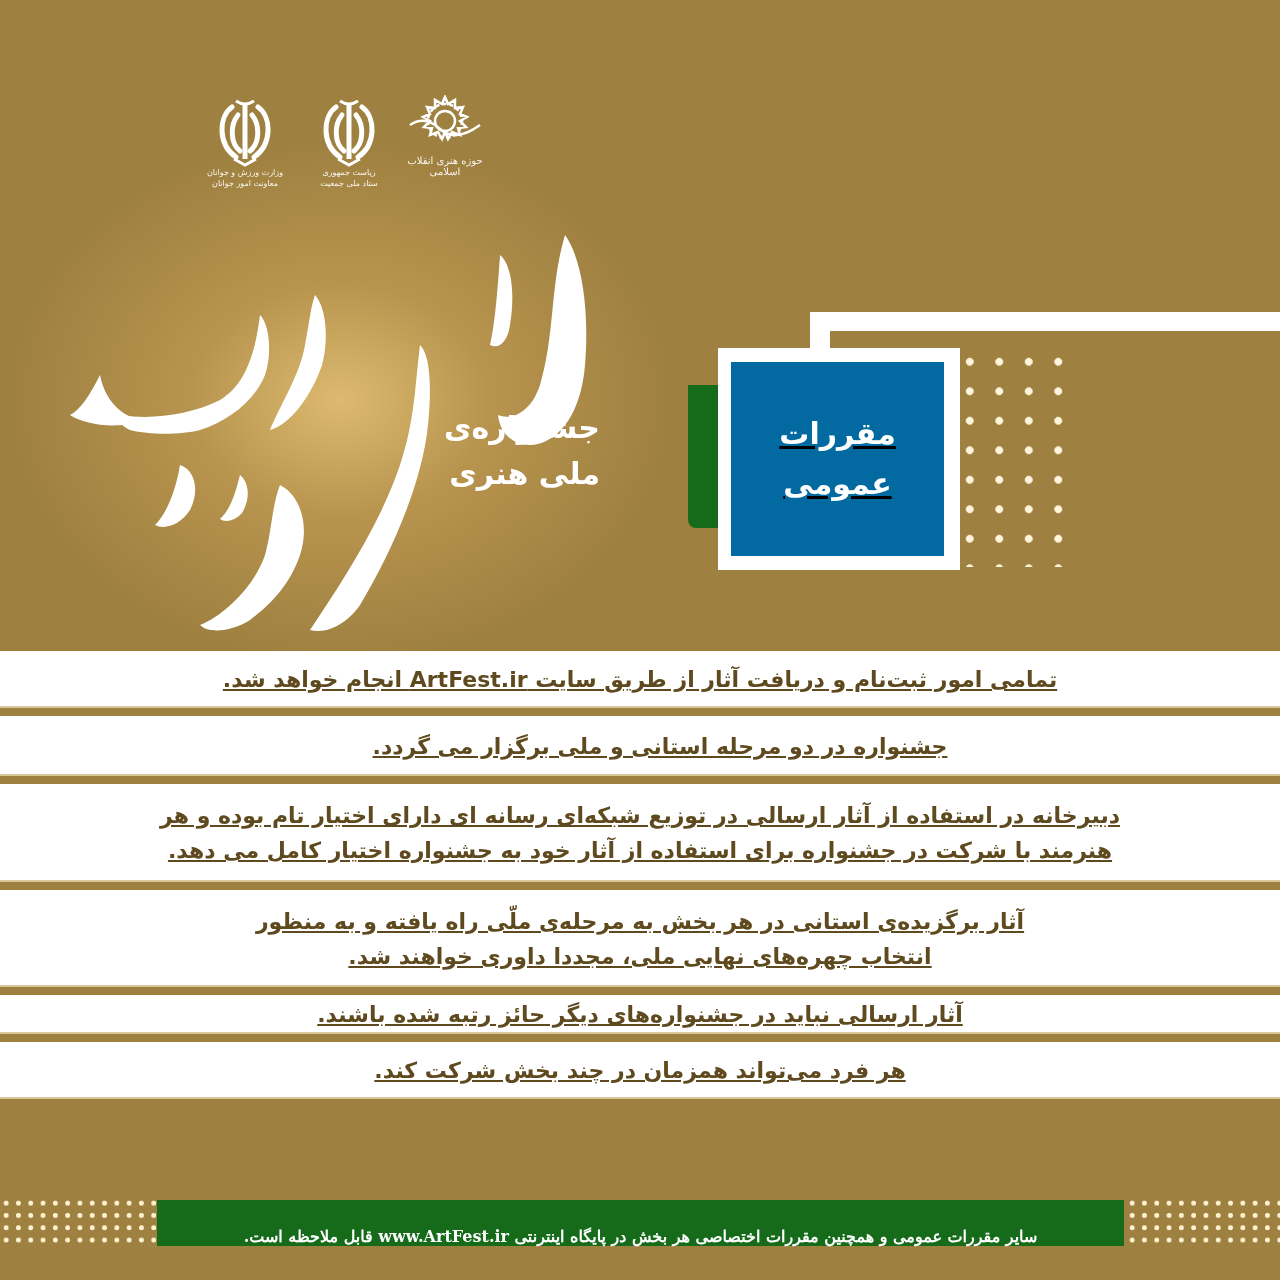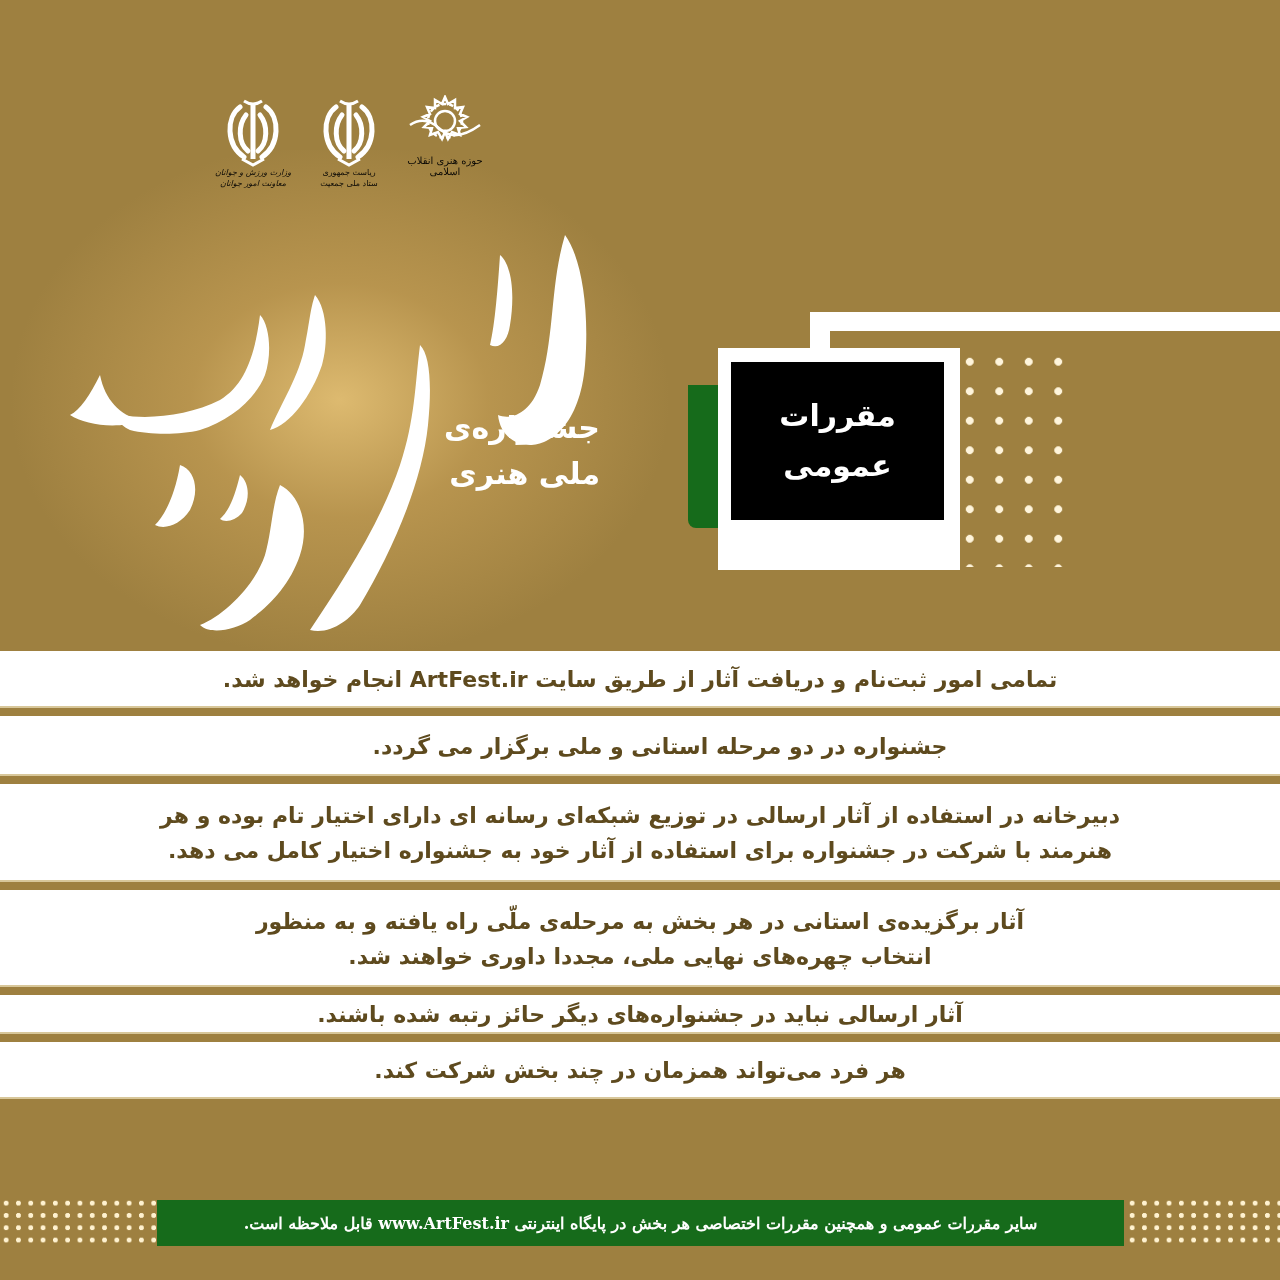--- a/index.html
+++ b/index.html
@@ -9,45 +9,45 @@
       background:#9E8040;
       font-family:"DejaVu Sans", sans-serif;
     }
     .glow {
       position:absolute; left:0; top:150px; width:720px; height:500px;
       background: radial-gradient(ellipse 330px 260px at 340px 250px, rgba(232,196,120,0.85) 0%, rgba(205,165,90,0.55) 45%, rgba(158,128,64,0) 100%);
       pointer-events:none;
     }
     
     .logos { position:absolute; top:95px; left:195px; width:310px; height:120px; }
-    .logo { position:absolute; top:0; width:100px; text-align:center; color:#000000; }
+    .logo { position:absolute; top:0; width:100px; text-align:center; color:#ffffff; }
     .logo svg { display:block; margin:0 auto; }
     .logo .cap { font-size:8px; line-height:11px; direction:rtl; font-family:"DejaVu Serif", serif; opacity:0.92; }
-    .logo-1 { left:8px;font-style:italic; }
+    .logo-1 { left:0; }
     .logo-2 { left:104px; }
     .logo-3 { left:200px; }
 
     
     .calli {
       position:absolute; left:60px; top:225px; width:580px; height:420px;
     }
     .calli svg { width:100%; height:100%; }
     .subtitle {
       position:absolute; left:400px; top:405px; width:200px;
       direction:rtl; color:#fff;
       font-size:30px; font-weight:bold; line-height:46px;
     }
 
     
     .frame-line-v { position:absolute; left:810px; top:312px; width:20px; height:40px; background:#fff; }
     .frame-line-h { position:absolute; left:810px; top:312px; width:470px; height:19px; background:#fff; }
     .green-tab { position:absolute; left:688px; top:385px; width:36px; height:143px; background:#166B1B; border-radius:0 0 0 8px; }
     .white-box { position:absolute; left:718px; top:348px; width:242px; height:222px; background:#fff; }
     .orange-box {
-      position:absolute; left:731px; top:362px; width:213px; height:158px; background:#000000;
+      position:absolute; left:731px; top:362px; width:213px; height:194px; background:#0369a1;
       display:flex; align-items:center; justify-content:center;text-decoration:underline;
     }
     .orange-box .label {
       direction:rtl; text-align:center; color:#fff; font-weight:bold; font-size:30px; line-height:50px;
     }
     .dots {
       position:absolute; left:955px; top:347px; width:110px; height:220px;
       background-image: radial-gradient(circle, #FFF5DC 3.6px, transparent 4.2px);
       background-size:29.5px 29.5px;
     }
@@ -55,41 +55,41 @@
     
     .rules { position:absolute; left:0; top:651px; width:1280px; }
     .rule {
       position:relative; background:#fff; width:100%;
       direction:rtl; text-align:center; color:#5E4A1E;
       font-weight:bold; font-size:22px; line-height:35px;
       display:flex; align-items:center; justify-content:center;
       border-bottom:8px solid #9E8040;
       box-shadow: inset 0 -2px 0 #D8C79A;
     }
-    .rule span { display:block; max-width:1120px; padding:0 20px; }
+    .rule span { display:block; max-width:1120px; padding:0 20px;text-decoration:underline; }
     .r1 { height:65px; }
     .r2 { height:68px;padding-left:40px; }
     .r3 { height:106px; }
     .r4 { height:105px; }
     .r5 { height:47px; }
     .r6 { height:65px; }
     .r7 { height:58px; border-bottom:none; }
 
     
     .footer-dots-l, .footer-dots-r {
       position:absolute; top:1197px; height:50px;
       background-image: radial-gradient(circle, #FFF2D0 2.2px, transparent 2.8px);
       background-size:12.3px 12.3px;
     }
     .footer-dots-l { left:0; width:156px; }
     .footer-dots-r { left:1126px; width:154px; }
     .footer-bar {
       position:absolute; left:157px; top:1200px; width:967px; height:46px; background:#166B1B;
       direction:rtl; color:#fff; font-weight:bold; font-size:16px;
-      display:flex; align-items:center; justify-content:center;
+      display:flex; align-items:flex-end; justify-content:center;
       font-family:"DejaVu Serif", serif;
     }
   </style>
 </head>
 <body>
 
 <div class="glow"></div>
 
 <div class="logos">
   <div class="logo logo-1">

